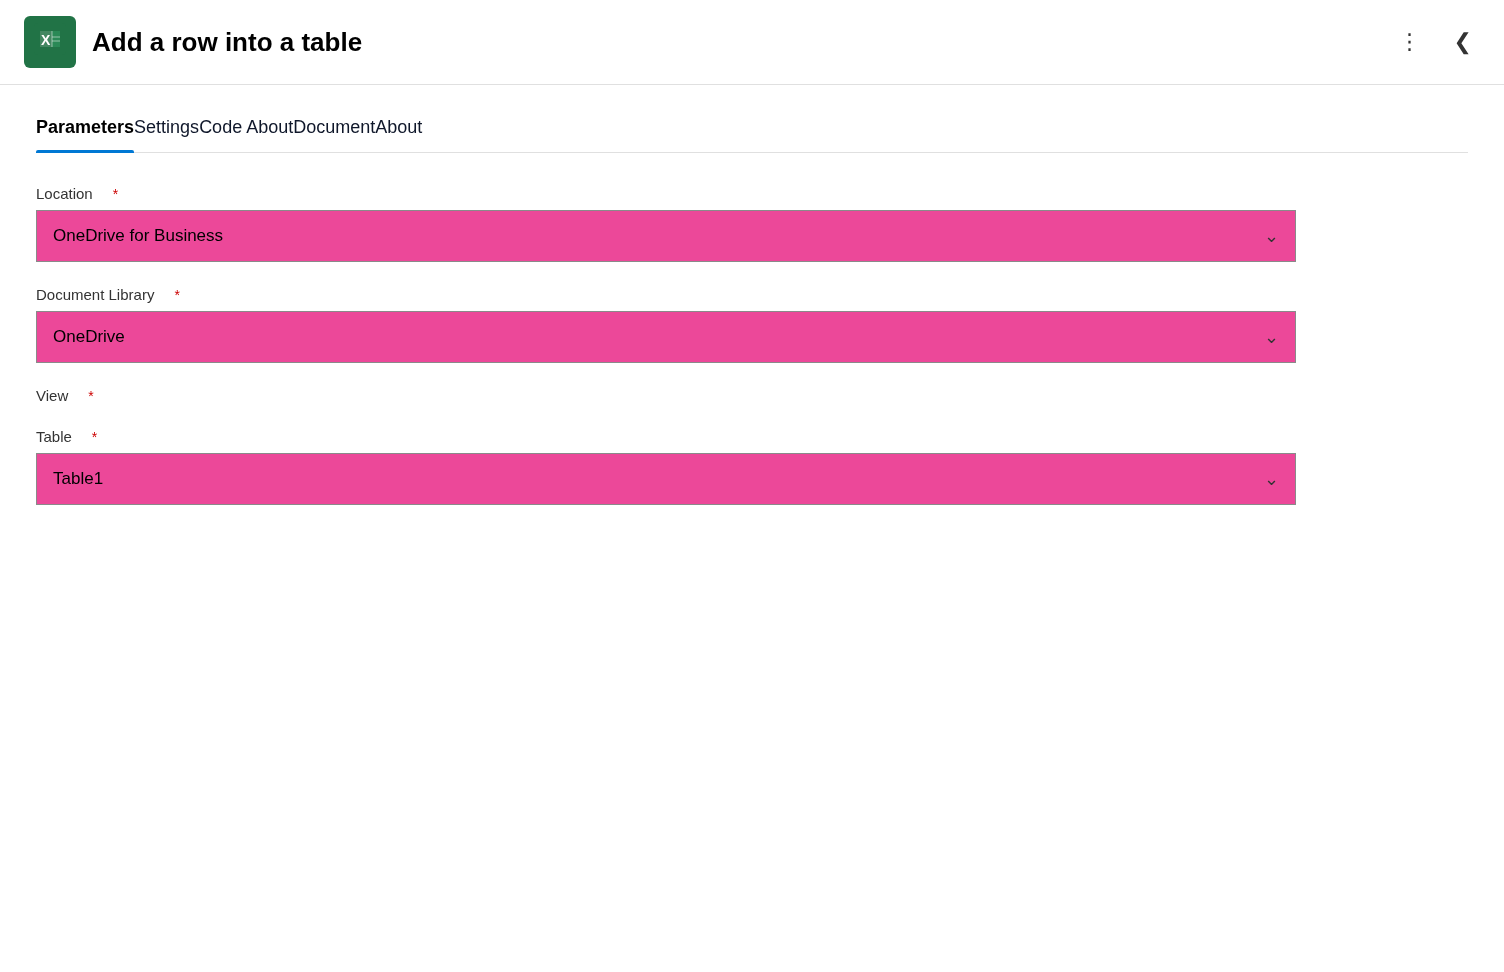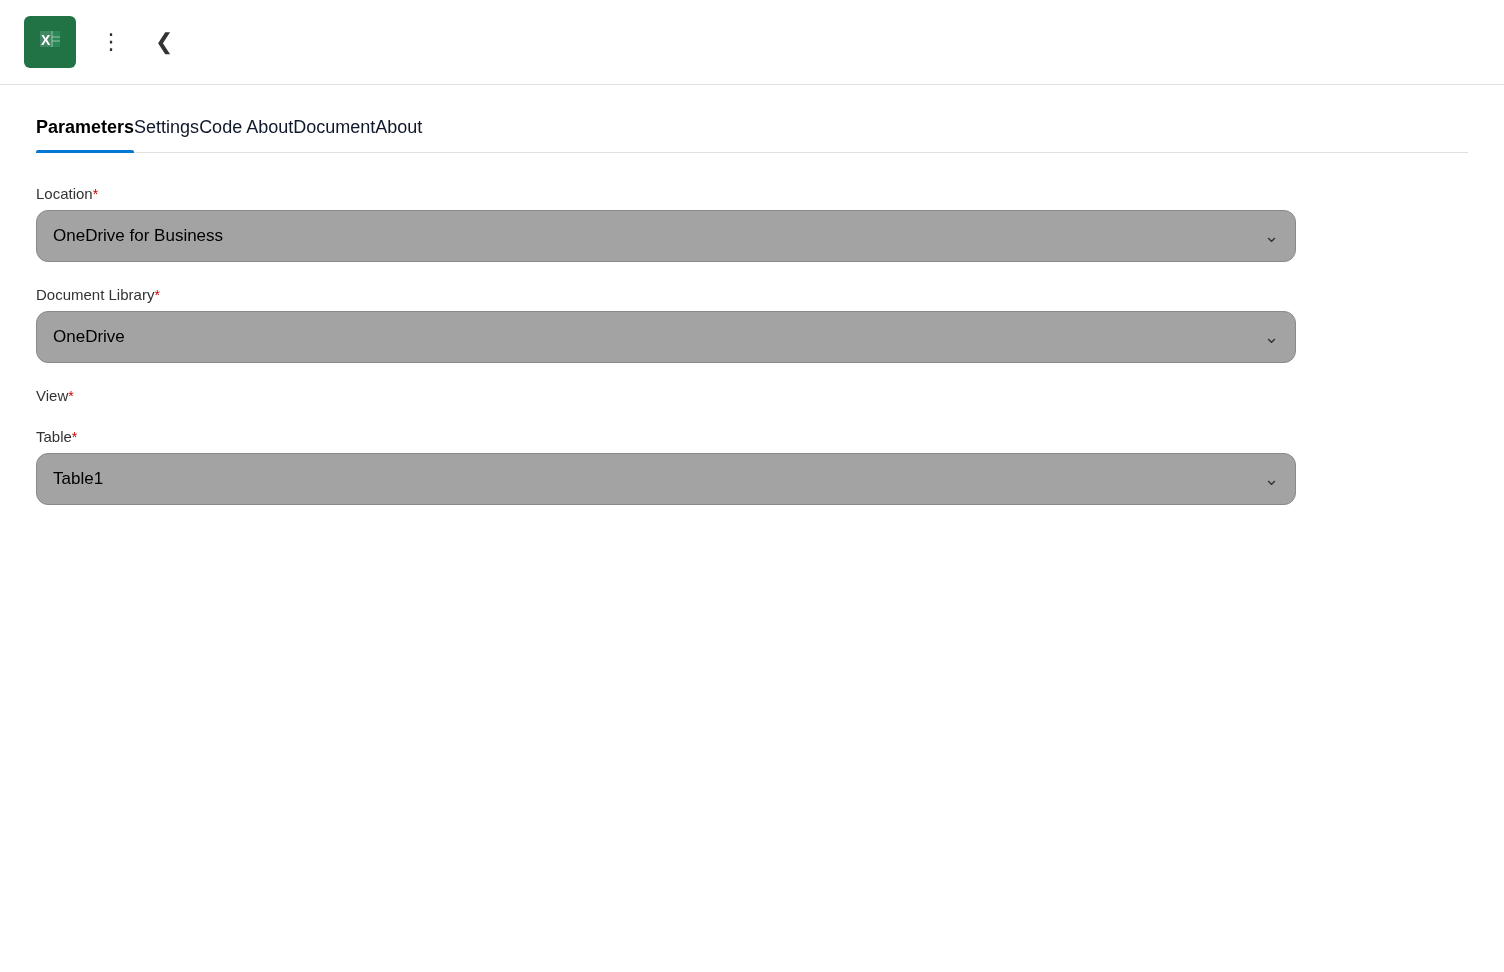--- a/index.html
+++ b/index.html
@@ -111,36 +111,36 @@
     .field-group {
       margin-bottom: 24px;
     }
 
     .field-label {
       font-size: 15px;
       color: #333;
       margin-bottom: 8px;
       display: flex;
       align-items: center;
-      gap: 0;
+      gap: 20px;
     }
 
     .required-star {
       color: #c00;
       font-size: 14px;
     }
 
     .dropdown {
       width: 100%;
       border: 1px solid #8a8a8a;
-      border-radius: 12px;
+      border-radius: 0;
       padding: 14px 16px;
       font-size: 17px;
       color: #000;
-      background: #a3a3a3;
+      background: #ec4899;
       display: flex;
       align-items: center;
       justify-content: space-between;
       cursor: pointer;
       max-width: 1260px;
     }
 
     .dropdown-value {
       color: #000;
     }
@@ -191,20 +191,21 @@
         <rect width="32" height="32" rx="4" fill="#217346"></rect>
         <path d="M18 8H26V24H18V8Z" fill="#33a065" opacity="0.5"></path>
         <path d="M6 8L18 8V24L6 24L6 8Z" fill="white" opacity="0.15"></path>
         <text x="7" y="22" font-size="14" font-weight="bold" fill="white" font-family="Arial">X</text>
         <line x1="18" y1="8" x2="18" y2="24" stroke="white" stroke-width="1" opacity="0.5"></line>
         <line x1="18" y1="14" x2="26" y2="14" stroke="white" stroke-width="1" opacity="0.5"></line>
         <line x1="18" y1="18" x2="26" y2="18" stroke="white" stroke-width="1" opacity="0.5"></line>
       </svg>
     </span>
   </div>
+  <h1 class="header-title">Add a row into a table</h1>
   <div class="header-actions">
     <span class="more-icon">⋮</span>
     <span class="back-icon">❮</span>
   </div>
 </div>
 
 <div class="tabs-container">
   <div class="tabs">
     <div class="tab active">
       <span>Parameters</span>

